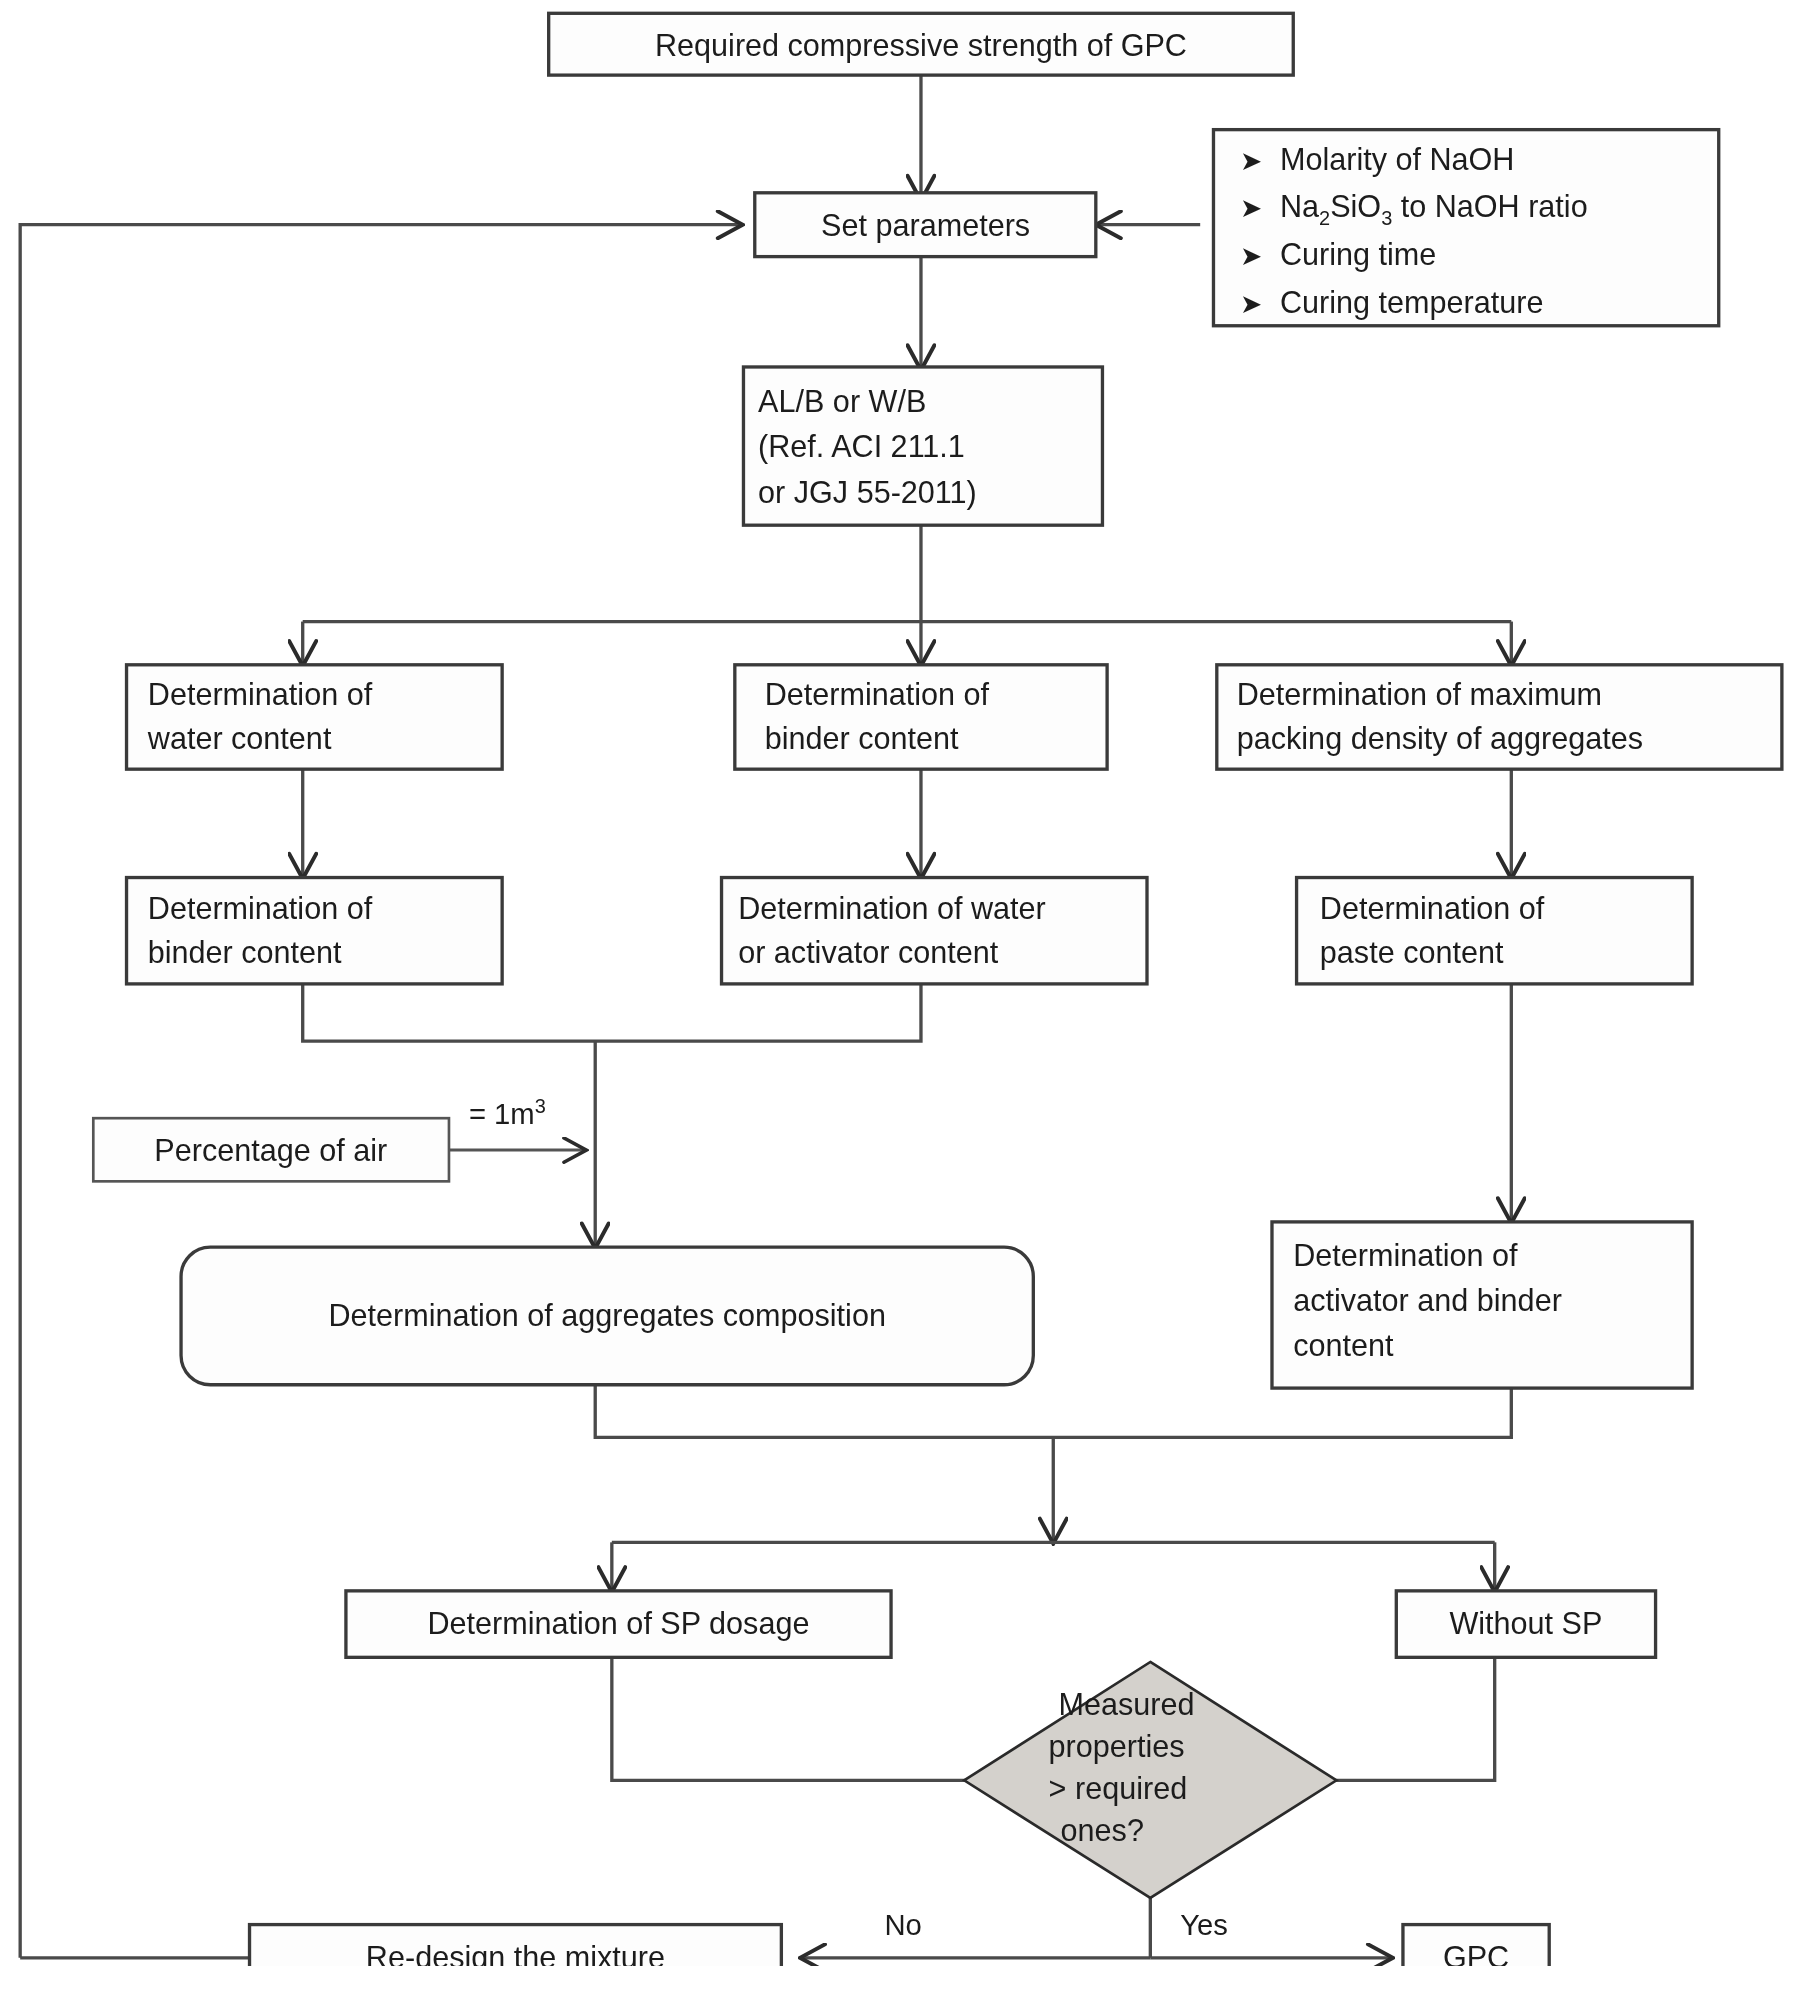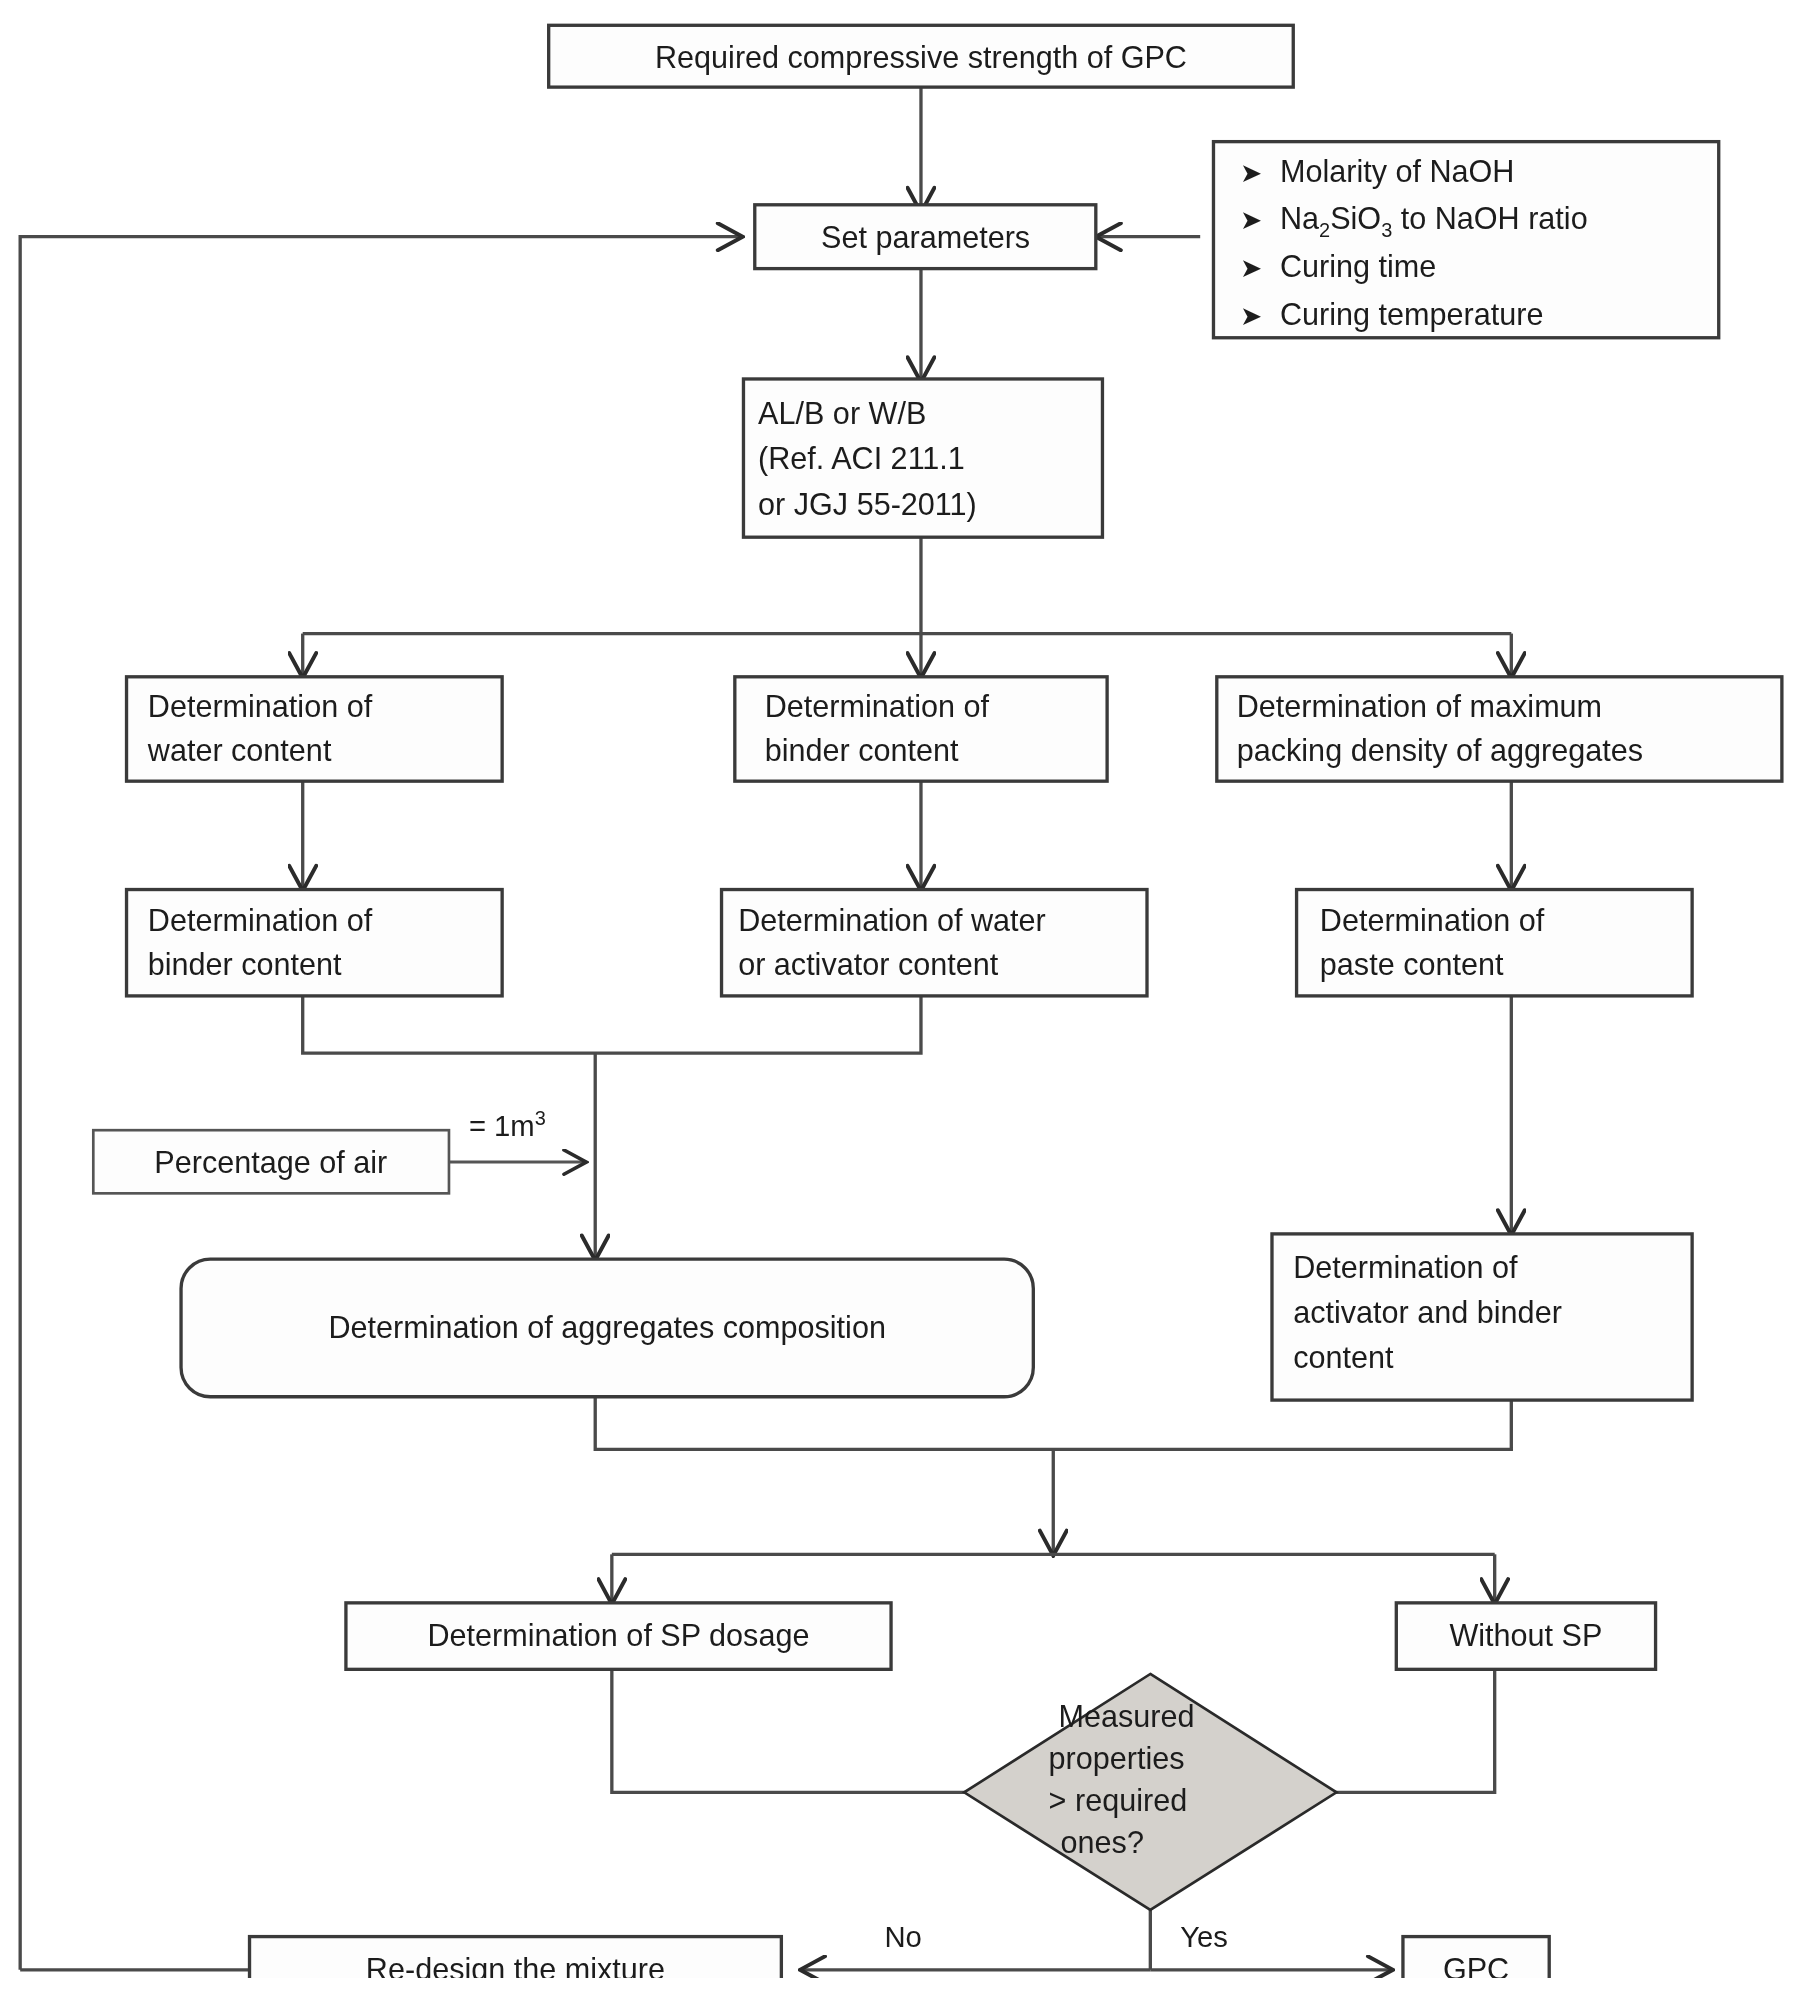--- a/index.html
+++ b/index.html
@@ -1,17 +1,17 @@
 <!DOCTYPE html>
 <html style="font-size:10.6px"><head>
 <meta charset="utf-8">
 <style>
   html,body{margin:0;padding:0;background:#ffffff;}
   body{font-family:"Liberation Sans", sans-serif;}
-  #stage{position:relative;width:1820px;height:1966px;background:#ffffff;overflow:hidden;margin-top:12px;}
+  #stage{position:relative;width:1820px;height:1966px;background:#ffffff;overflow:hidden;}
   svg#flow{position:absolute;left:0;top:0;width:1820px;height:2015px;}
   .nodeText{font-family:"Liberation Sans", sans-serif;fill:#1c1c1c;font-size:46px;}
   .boxRect{fill:#fdfdfd;stroke:#3a3a3a;stroke-width:5;}
   .boxRectThin{fill:#fdfdfd;stroke:#555555;stroke-width:4;}
   .diamond{stroke:#2a2a2a;stroke-width:4;}
   .conn{stroke:#4a4a4a;stroke-width:5;fill:none;}
   .connThin{stroke:#555;stroke-width:4.5;fill:none;}
   .lbl{font-family:"Liberation Sans", sans-serif;fill:#1c1c1c;font-size:44px;}
   .sub{font-size:30px;}
   .sup{font-size:30px;}

